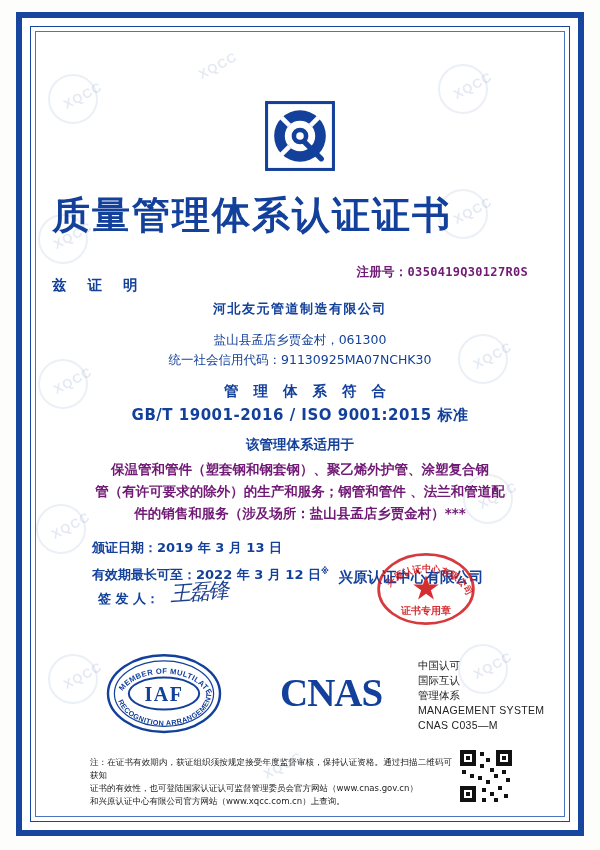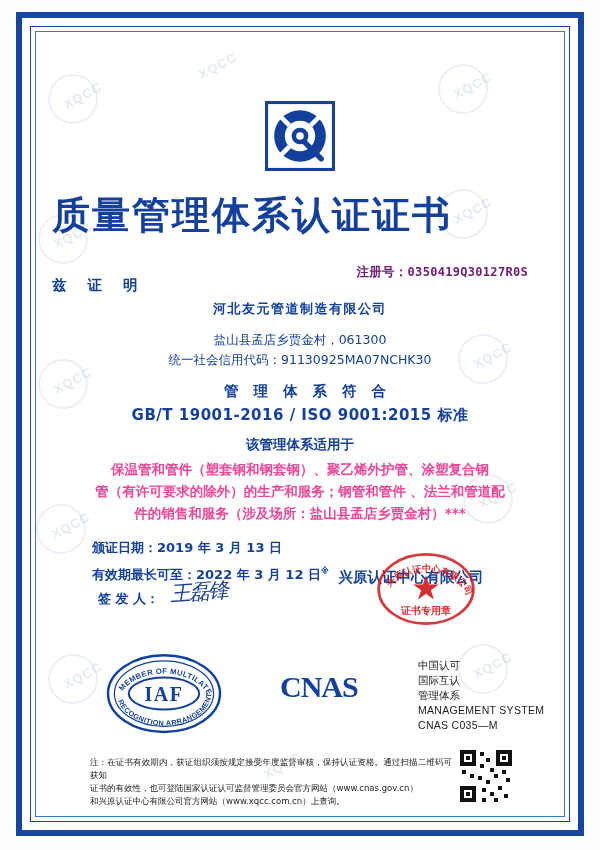--- a/index.html
+++ b/index.html
@@ -186,21 +186,21 @@
   }
   .scope-body {
     position: absolute;
     left: 36px;
     right: 36px;
     top: 414px;
     text-align: center;
     font-size: 13.5px;
     font-weight: bold;
     line-height: 22px;
-    color: #ec4899;
+    color: #701a75;
     font-family: "DejaVu Sans", "Liberation Sans", sans-serif;
   }
   .dates {
     position: absolute;
     left: 40px;
     top: 492px;
     font-size: 13px;
     font-weight: bold;
     color: #13409a;
     line-height: 24px;
@@ -265,21 +265,21 @@
     position: absolute;
     left: 52px;
     top: 608px;
     width: 120px;
     height: 84px;
   }
   .cnas {
     position: absolute;
     left: 228px;
     top: 626px;
-    font-size: 30px;
+    font-size: 39px;
     font-weight: bold;
     color: #13409a;
     letter-spacing: -1px;
     font-family: "Liberation Serif", serif;
   }
   .cnas-sub {
     position: absolute;
     left: 366px;
     top: 614px;
     font-size: 10.5px;

